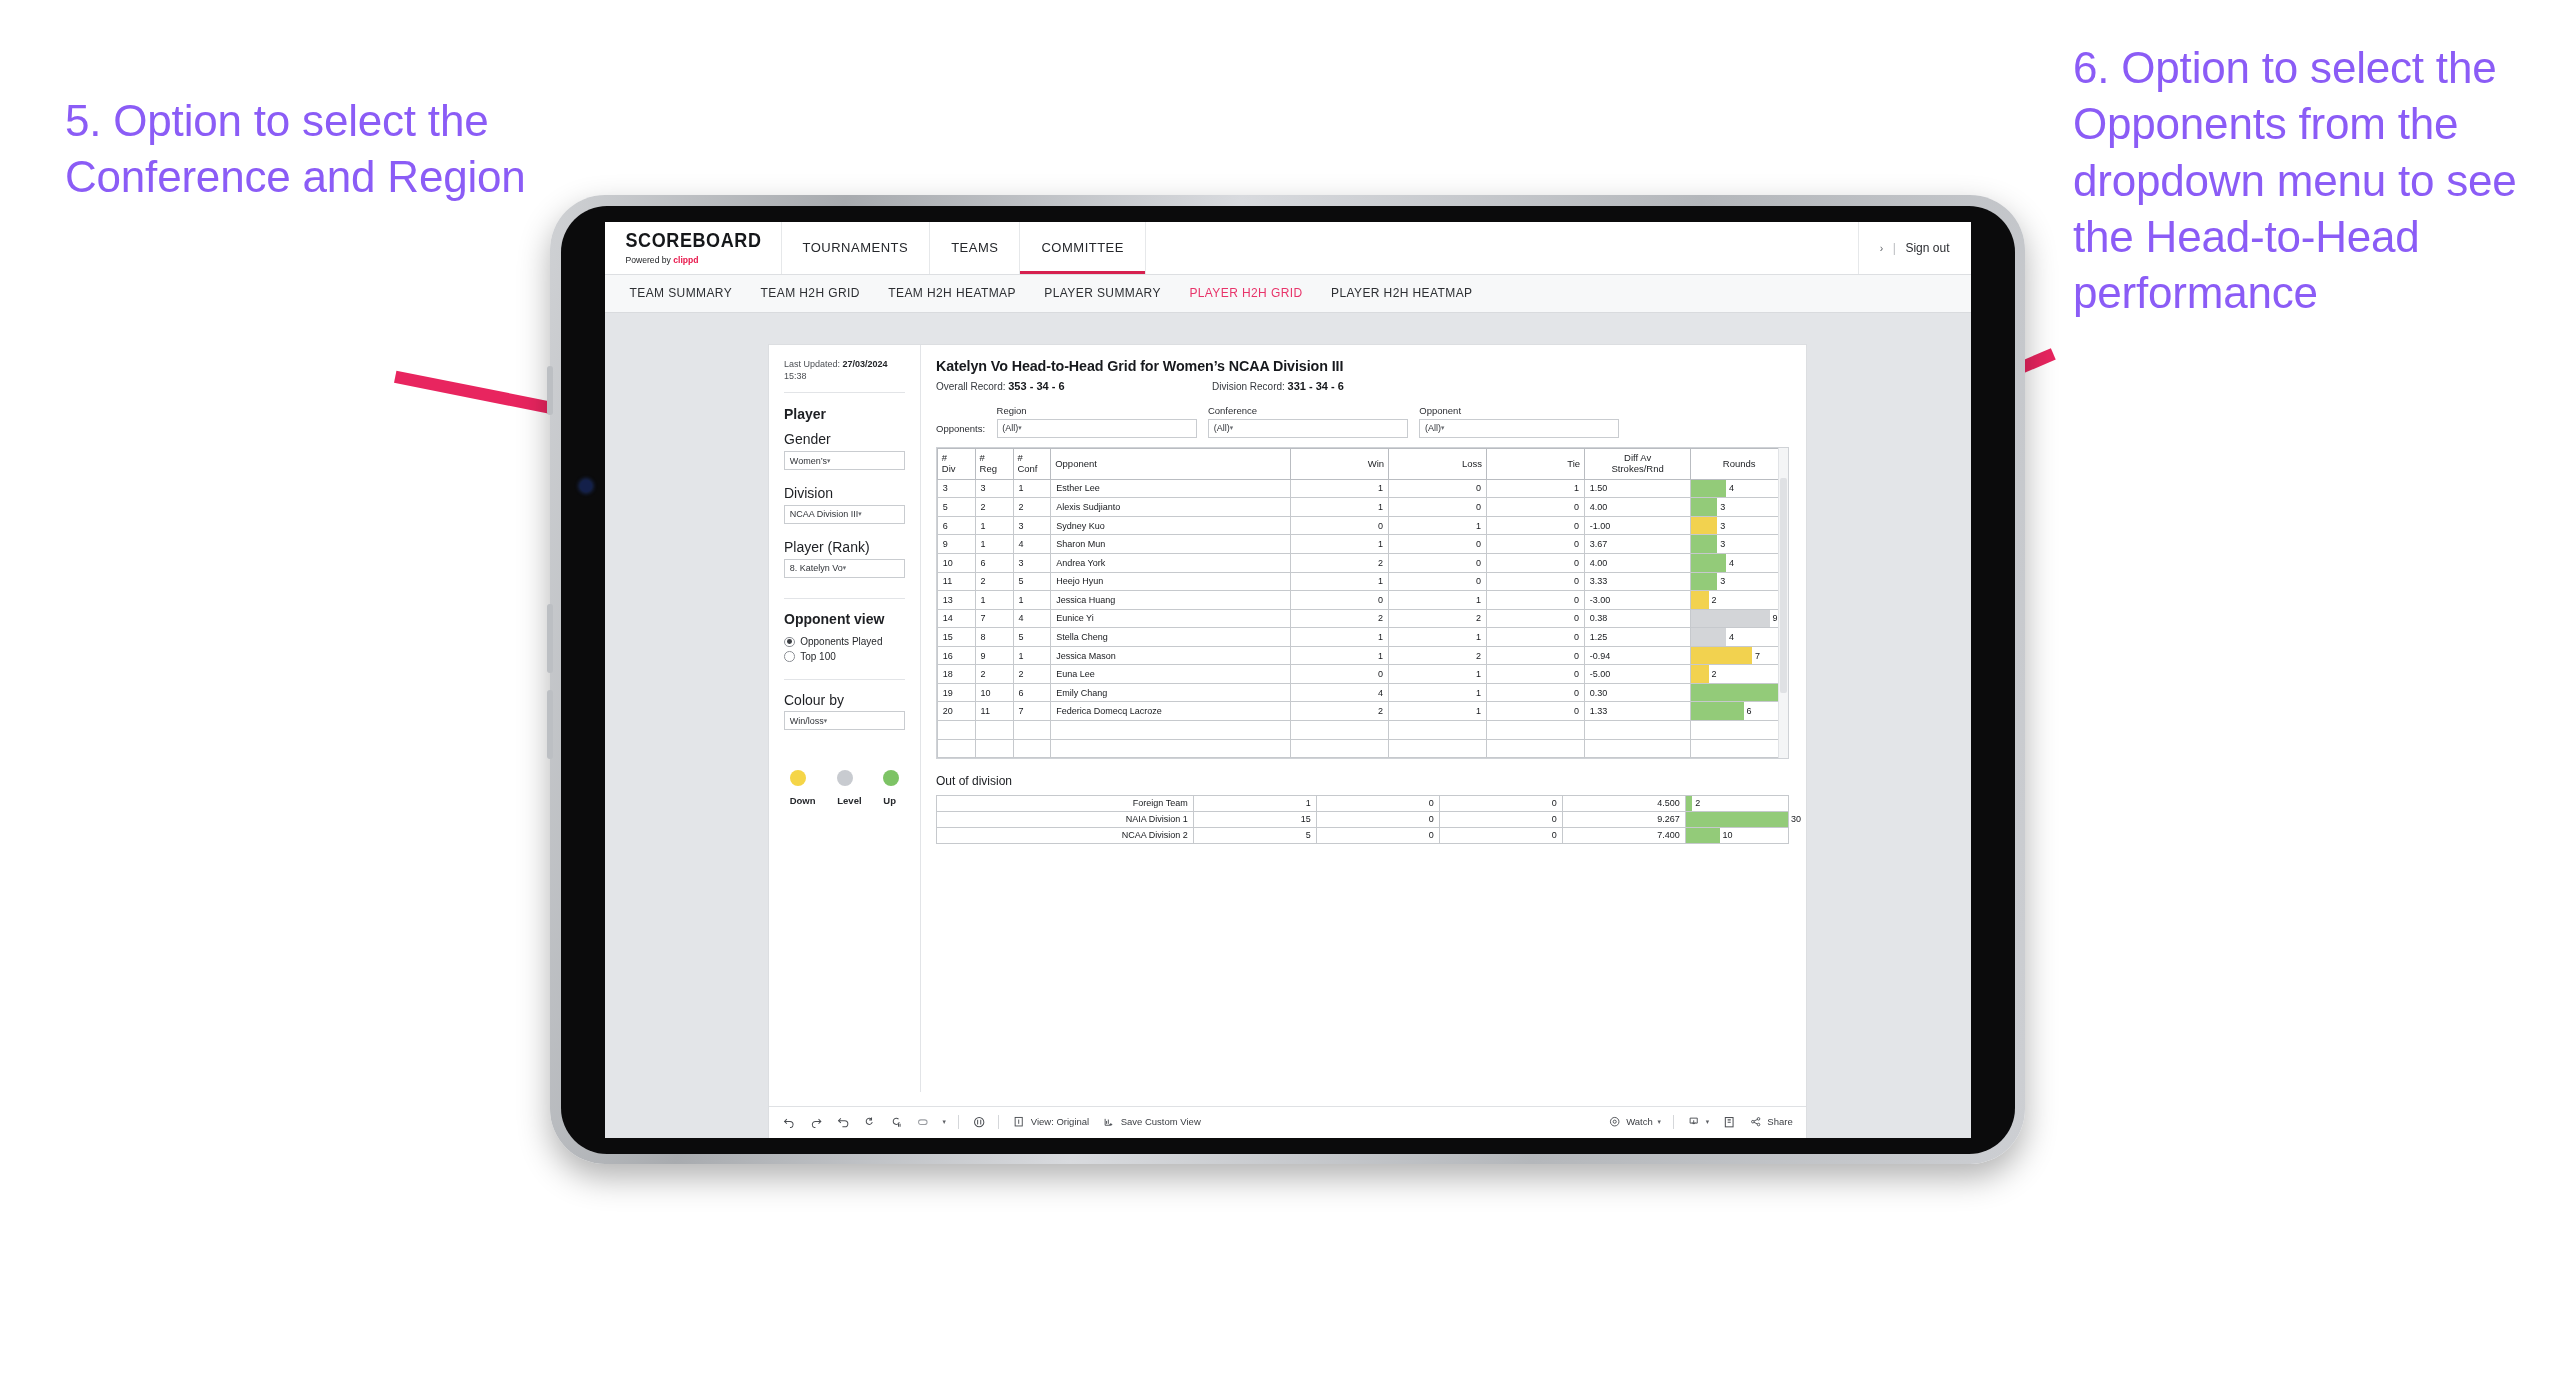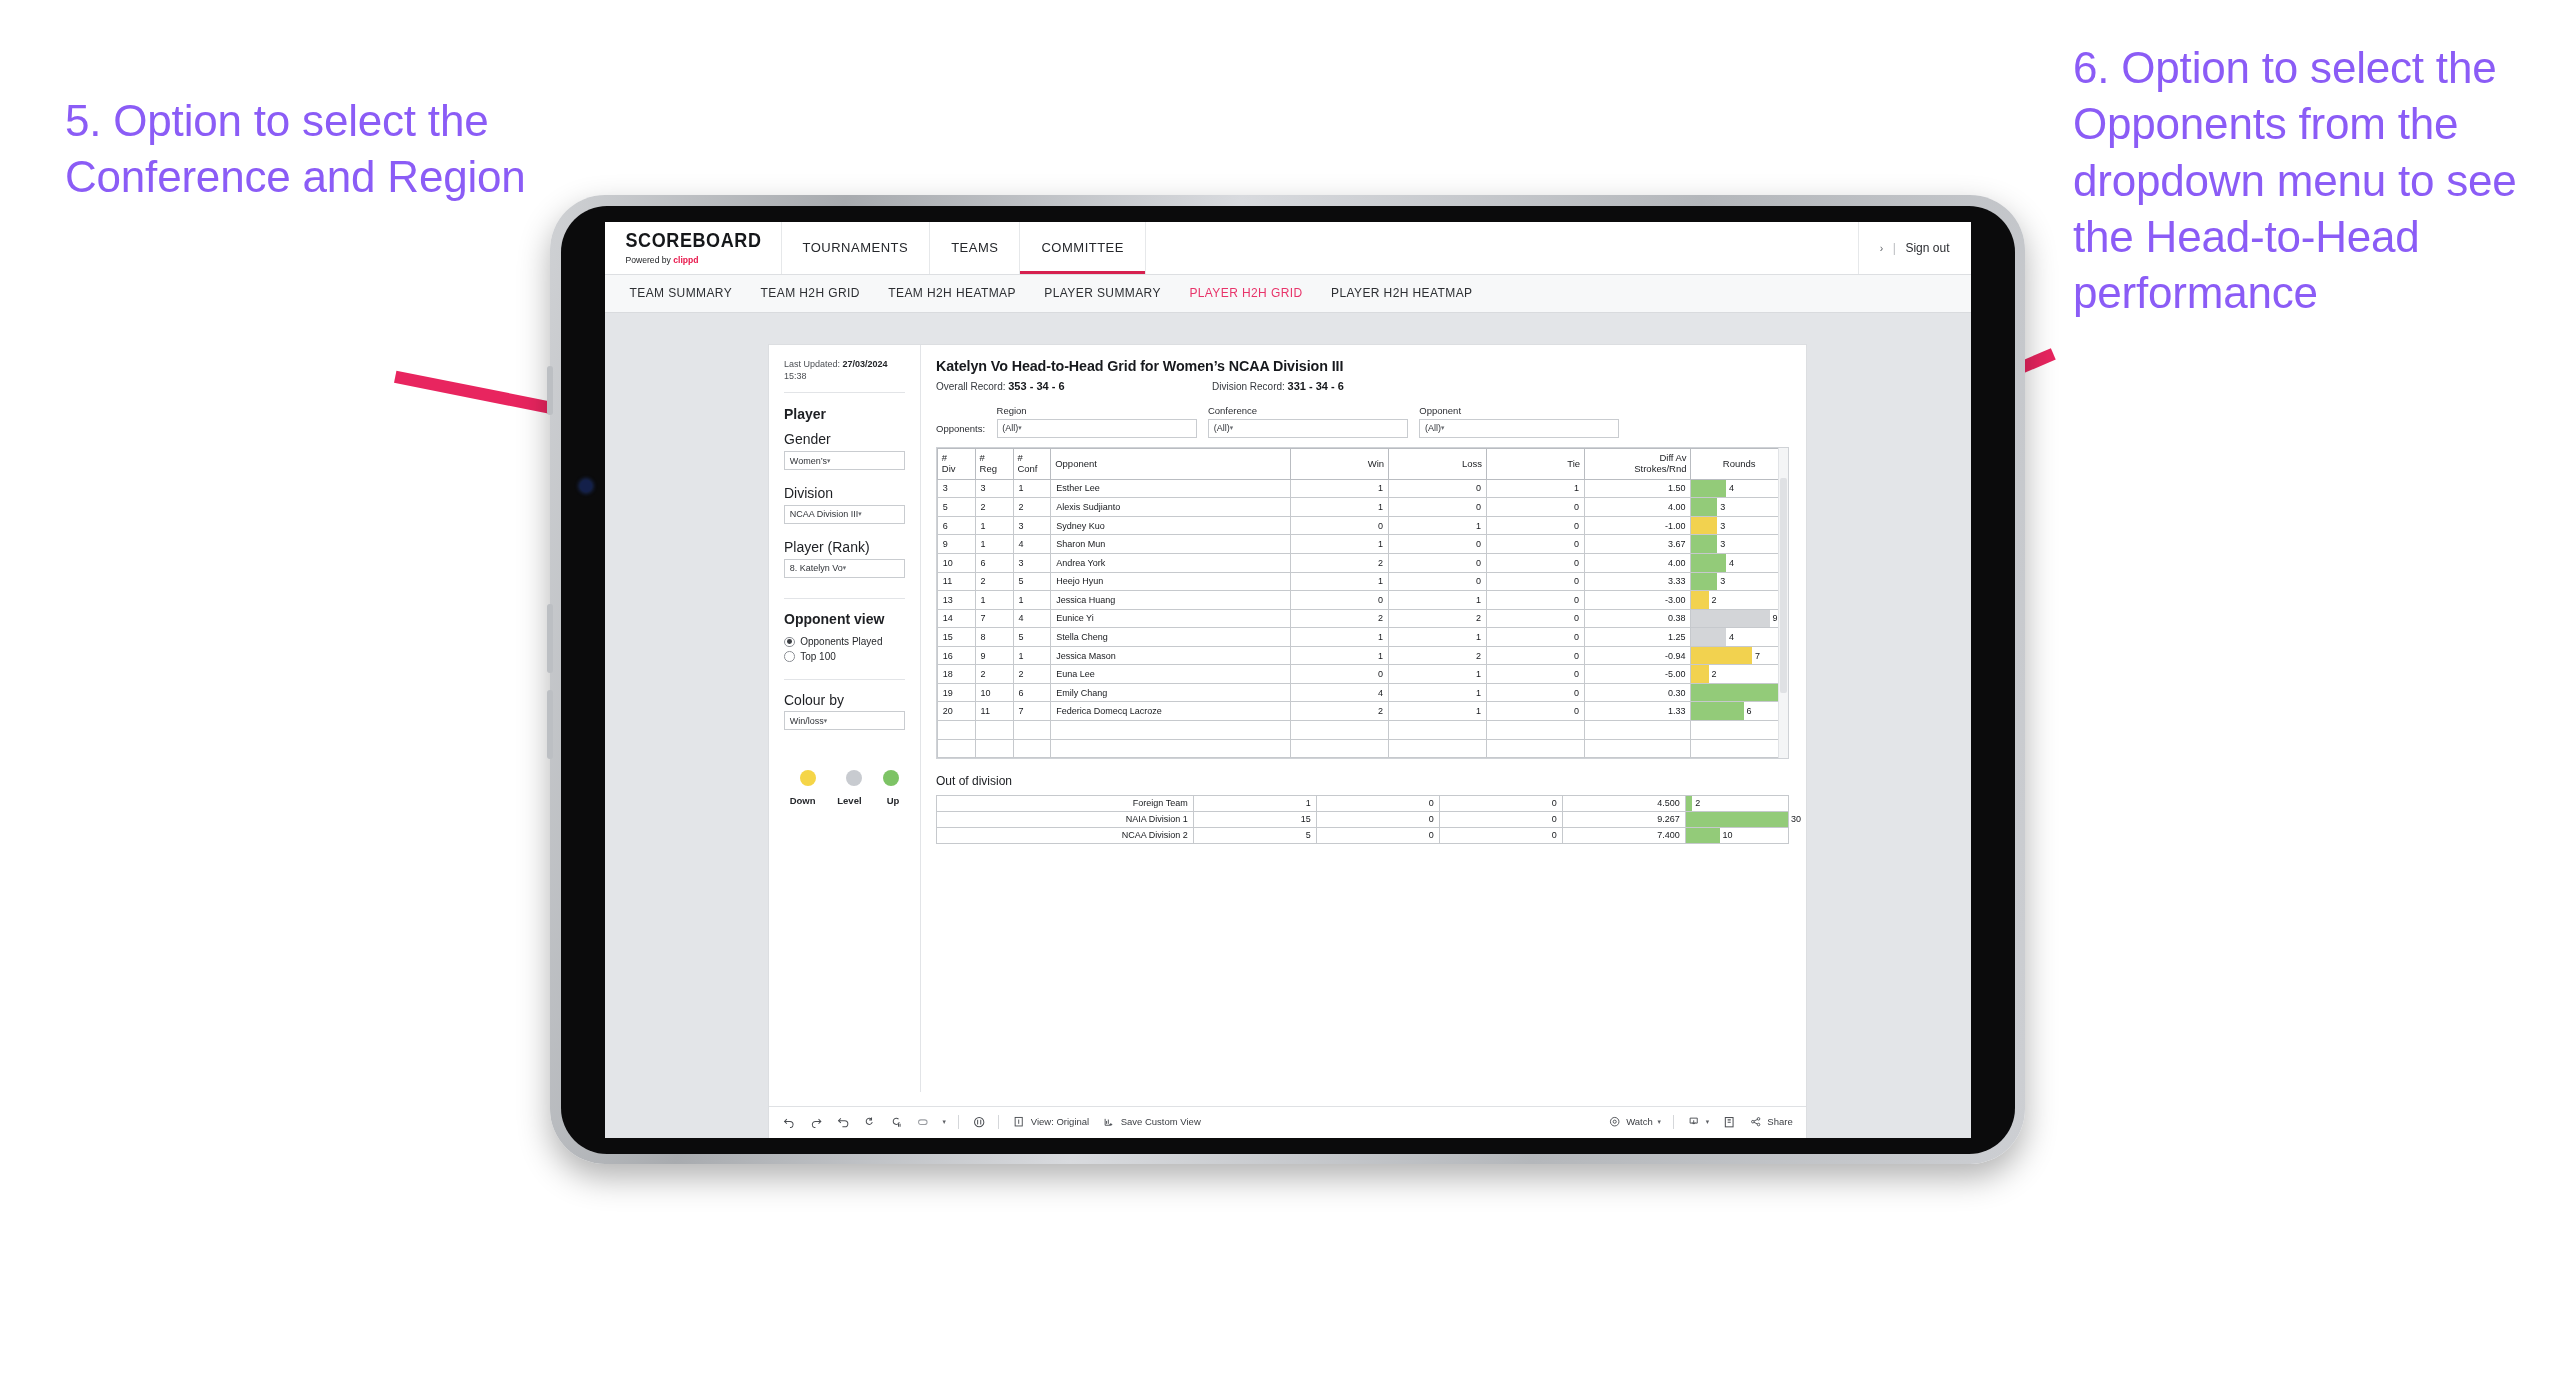--- a/index.html
+++ b/index.html
@@ -186,21 +186,21 @@
     flex: 0 0 auto;
   }
   .radio.checked::after {
     content: ""; width: 4.8px; height: 4.8px; border-radius: 50%;
     background: #3a3d42;
   }
   #legend {
     display: flex; justify-content: space-between;
     margin-top: 25px; padding: 0 5.7px;
   }
-  .legend-col { display: flex; flex-direction: column; align-items: flex-end; gap: 8.6px; }
+  .legend-col { display: flex; flex-direction: column; align-items: flex-start; gap: 8.6px; }
   .legend-dot { width: 16px; height: 16px; border-radius: 50%; }
   .legend-label { font-size: 9.5px; font-weight: bold; color: #26282c; }
 
   
   #main { flex: 1 1 auto; padding: 13.3px 17px 0 15px; min-width: 0; display:flex; flex-direction:column; }
   #viz-title { font-size: 14.3px; font-weight: bold; color: #17191d; letter-spacing: -0.1px; }
   #record-row { display: flex; margin-top: 6.7px; font-size: 10px; color: #35383d; }
   #record-row .rec-block { width: 276px; }
   #record-row b { font-size: 11px; color: #15171b; }
 
@@ -238,21 +238,21 @@
     padding: 1.9px 4.8px;
     color: #17191d;
     height: 16px;
     background: #fff;
     overflow: hidden;
     white-space: nowrap;
   }
   .c-div, .c-reg, .c-conf { width: 27px; text-align: left; }
   .c-opp { width: 171px; text-align: left; }
   .c-num { width: 70px; text-align: right; }
-  .c-diff { width: 76px; text-align: right; }
+  .c-diff { width: 76px; }
   .c-rounds { width: 69px; padding: 0 !important; position: relative; }
   .rounds-cell { position: relative; height: 100%; width: 100%; display: block; }
   .rounds-bar { position: absolute; left: 0; top: 0; bottom: 0; }
   .rounds-val {
     position: absolute; top: 0; bottom: 0;
     display: flex; align-items: center;
     font-size: 9px; color: #17191d; padding-left: 2.9px;
   }
   .g-green { background: #93cb79; }
   .g-yellow { background: #f2d24f; }

